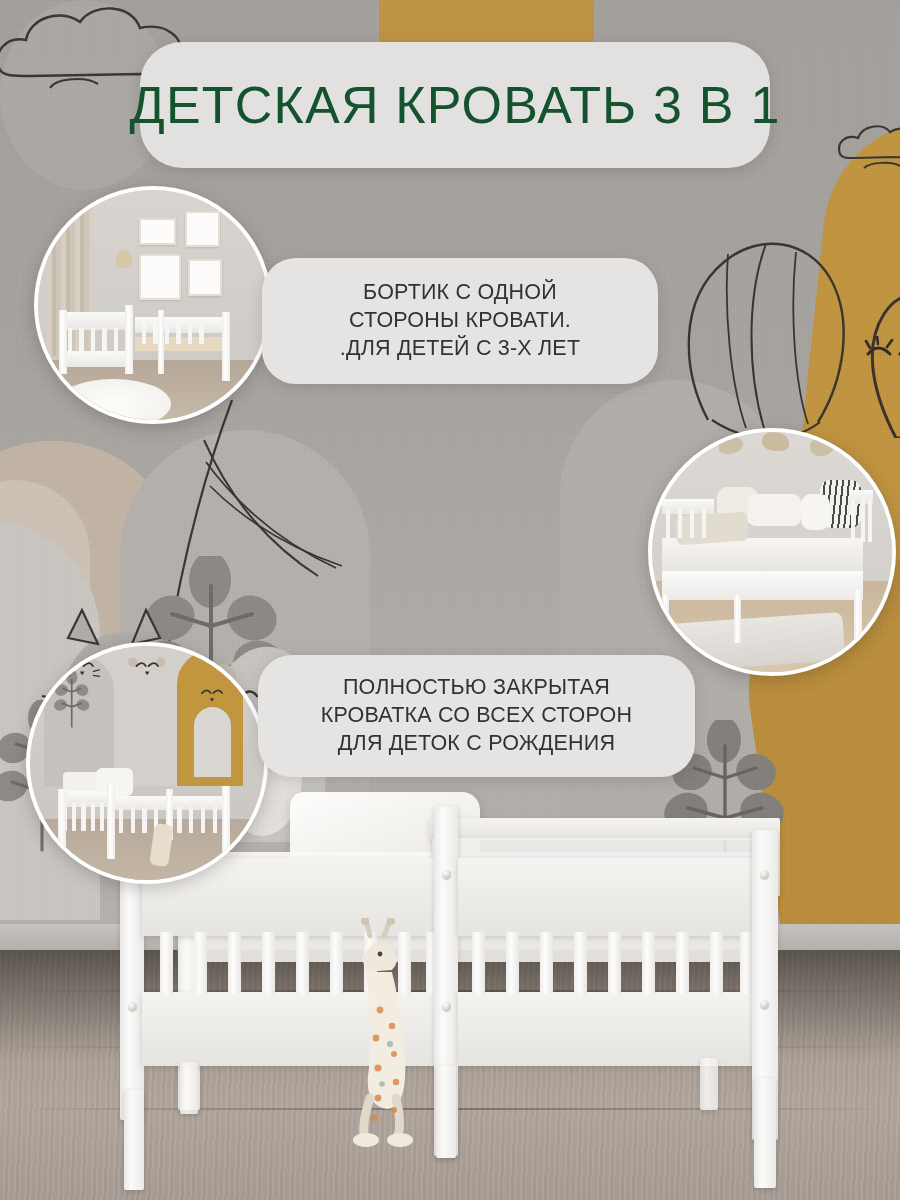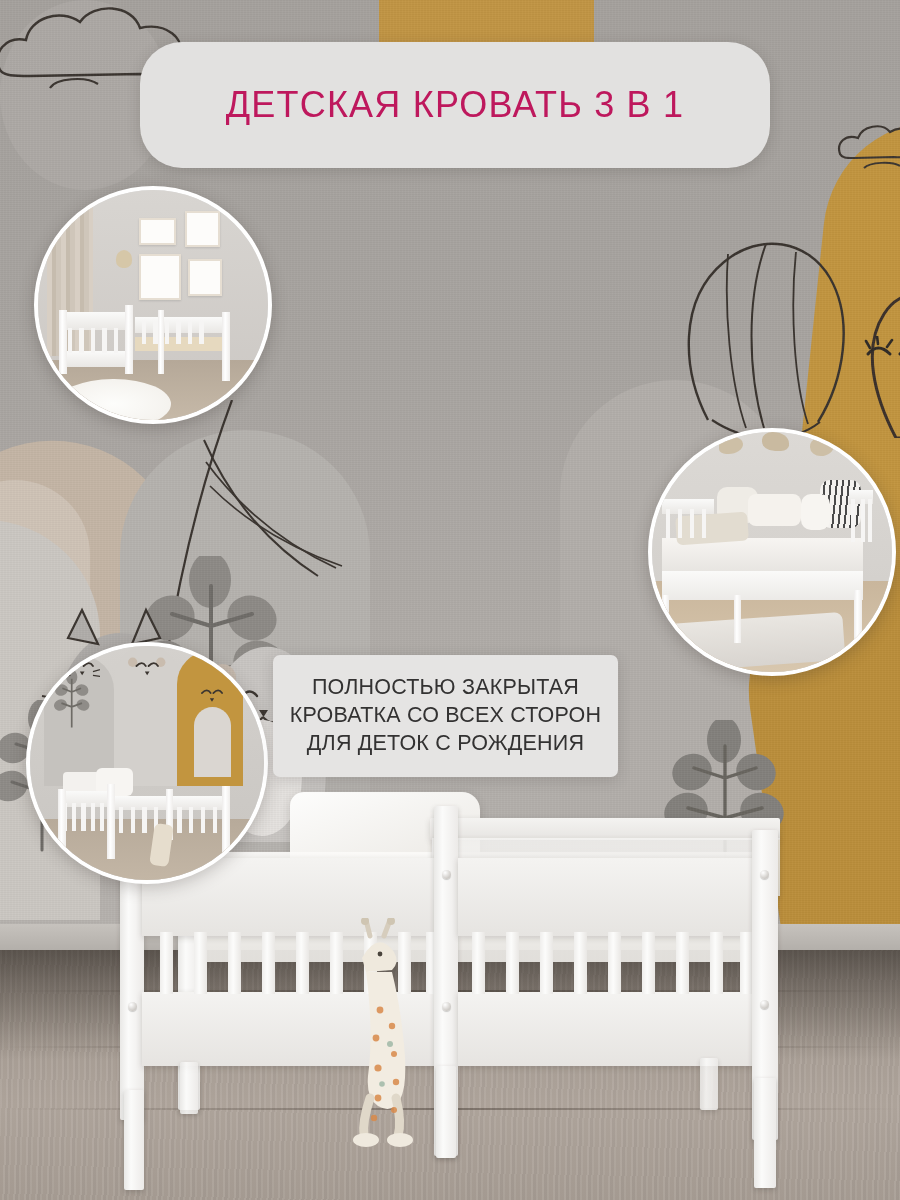--- a/index.html
+++ b/index.html
@@ -169,22 +169,22 @@
 
   
   .banner {
     position:absolute;
     background:#e2e1e0;
     border-radius:42px;
     display:flex; align-items:center; justify-content:center;
     box-shadow:0 3px 14px rgba(55,50,45,.18);
   }
   .banner-text {
-    color:#be185d;
-    font-size:36px;
+    color:#14532d;
+    font-size:52px;
     letter-spacing:1.2px;
     font-weight:400;
     white-space:nowrap;
     text-align:center;
   }
 
   .bubble {
     position:absolute;
     background:#e5e4e3;
     border-radius:34px;
@@ -651,21 +651,26 @@
       <div class="mini-post" style="left:82%; top:60%; width:3.4%; height:30%;"></div>
 
       <div class="ph" style="left:52%; top:76%; width:8%; height:18%; background:#e6ddcd; border-radius:6px; transform:rotate(8deg);"></div>
     </div>
   </div>
 
   <div class="banner" style="left:140px; top:42px; width:630px; height:126px;">
     <div class="banner-text">ДЕТСКАЯ КРОВАТЬ 3 В 1</div>
   </div>
 
-
-
-  <div class="bubble b3" style="left:273px; top:655px; width:345px; height:122px;border-radius:7px;">
+  <div class="bubble b1" style="left:262px; top:258px; width:396px; height:126px;">
+    <div class="bubble-text">БОРТИК С ОДНОЙ
+СТОРОНЫ КРОВАТИ.
+.ДЛЯ ДЕТЕЙ С 3-Х ЛЕТ</div>
+  </div>
+
+
+  <div class="bubble b3" style="left:258px; top:655px; width:437px; height:122px;">
     <div class="bubble-text">ПОЛНОСТЬЮ ЗАКРЫТАЯ
 КРОВАТКА СО ВСЕХ СТОРОН
 ДЛЯ ДЕТОК С РОЖДЕНИЯ</div>
   </div>
 
 </div>
 
 </body></html>

